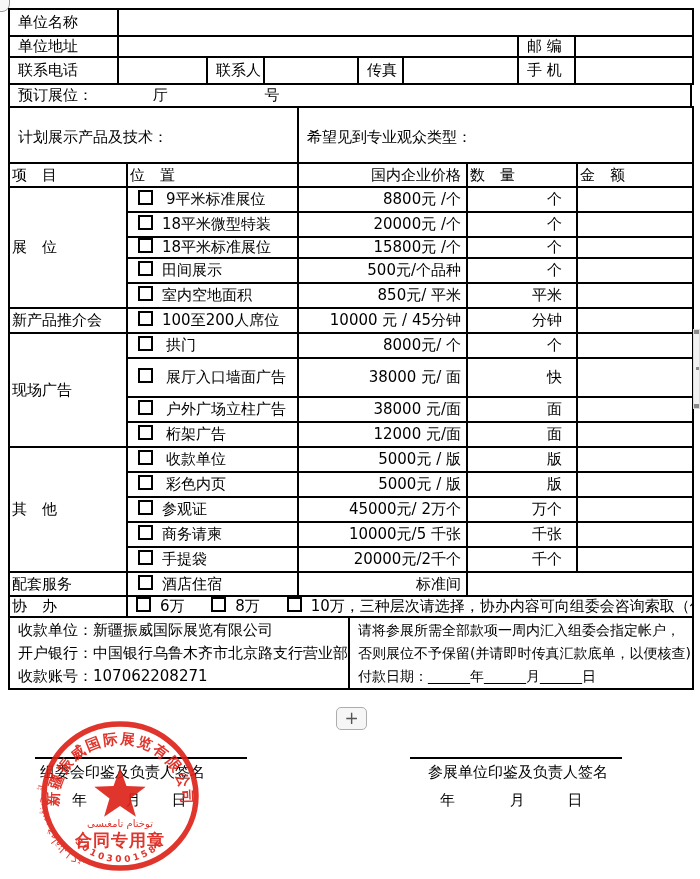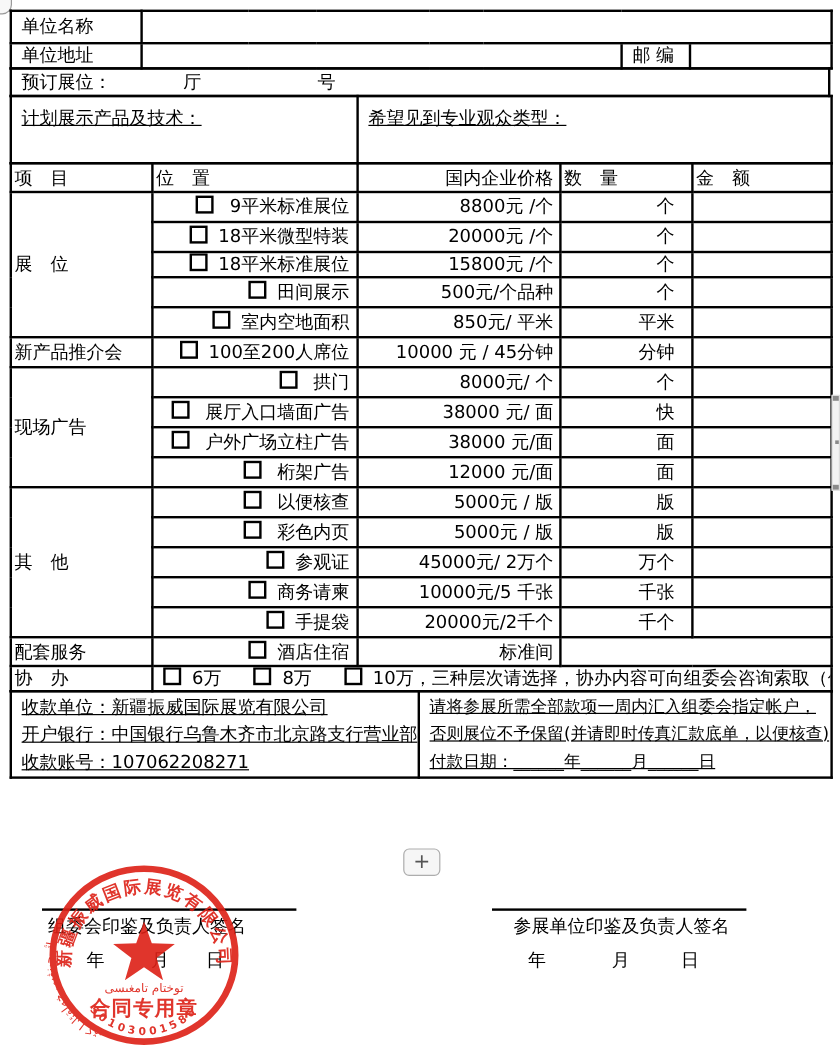--- a/index.html
+++ b/index.html
@@ -10,28 +10,28 @@
         border:1px solid #9a9a9a;border-radius:8px;background:#f8f8f8;}
   
   .form{position:absolute;left:8px;top:8px;width:684px;}
   table.t{border-collapse:collapse;table-layout:fixed;width:684px;margin-top:-2px;}
   table.t.first{margin-top:0;border-radius:13px;}
   td{border:2px solid #000;font-size:15px;padding:0 6px;white-space:nowrap;overflow:hidden;vertical-align:middle;}
   td.lbl{padding-left:8px;}
   td.ctr{text-align:left;padding:0 2px;}
   td.rt{text-align:right;padding-right:5px;}
   td.qty{text-align:right;padding-right:14px;}
-  td.loc{padding-left:10px;text-align:right;}
-  td.topcell{vertical-align:top;padding-top:8px;text-decoration:underline;}
+  td.loc{padding-left:10px;}
+  td.topcell{vertical-align:top;padding-top:20px;}
   .cb{display:inline-block;width:11px;height:11px;border:2px solid #000;margin-right:9px;vertical-align:-1px;background:#fff;}
   .cb.w{margin-right:13px;}
   .gap1{margin-left:55px;}
   .gap2{margin-left:92px;}
   .optgap{margin-left:22px;}
-  .bankline{line-height:23px;text-decoration:underline;}
+  .bankline{line-height:23px;}
   td.banknote{font-size:14px;}
   
   .sigline{position:absolute;border-top:2px solid #000;width:212px;height:0;}
   .sigtitle{position:absolute;font-size:15px;}
   .sigdate{position:absolute;font-size:15px;}
   .sigdate span{display:inline-block;}
   .m1l{margin-left:34px;} .m2l{margin-left:26px;}
   .m1r{margin-left:50px;} .m2r{margin-left:38px;}
   
   .stamp{position:absolute;left:33px;top:716px;opacity:.9;z-index:3;}
@@ -70,20 +70,30 @@
           <tr style="height:27px">
         <td class="lbl">单位名称</td>
         <td colspan="7"></td>
       </tr>
       <tr style="height:20px">
         <td class="lbl">单位地址</td>
         <td colspan="5"></td>
         <td class="lbl">邮 编</td>
         <td></td>
       </tr>
+      <tr style="height:27px">
+        <td class="lbl">联系电话</td>
+        <td></td>
+        <td class="lbl">联系人</td>
+        <td></td>
+        <td class="lbl">传真</td>
+        <td></td>
+        <td class="lbl">手 机</td>
+        <td></td>
+      </tr>
     </tbody>
       </table>
 
     <table class="t">
       <tbody>
           <tr style="height:23px">
         <td class="lbl">
           <span>预订展位：</span>
           <span class="gap1">厅</span>
           <span class="gap2">号</span>
@@ -162,42 +172,42 @@
         <td></td>
       </tr>
 
       <tr style="height:25px">
         <td class="ctr" rowspan="4">现场广告</td>
         <td class="loc"><span class="cb w"></span><span>拱门</span></td>
         <td class="rt">8000元/ 个</td>
         <td class="qty">个</td>
         <td></td>
       </tr>
-      <tr style="height:25px">
+      <tr style="height:39px">
         <td class="loc"><span class="cb w"></span><span>展厅入口墙面广告</span></td>
         <td class="rt">38000 元/ 面</td>
         <td class="qty">快</td>
         <td></td>
       </tr>
       <tr style="height:25px">
         <td class="loc"><span class="cb w"></span><span>户外广场立柱广告</span></td>
         <td class="rt">38000 元/面</td>
         <td class="qty">面</td>
         <td></td>
       </tr>
       <tr style="height:25px">
         <td class="loc"><span class="cb w"></span><span>桁架广告</span></td>
         <td class="rt">12000 元/面</td>
         <td class="qty">面</td>
         <td></td>
       </tr>
 
       <tr style="height:25px">
         <td class="ctr" rowspan="5">其　他</td>
-        <td class="loc"><span class="cb w"></span><span>以便核查</span></td>
+        <td class="loc"><span class="cb w"></span><span>收款单位</span></td>
         <td class="rt">5000元 / 版</td>
         <td class="qty">版</td>
         <td></td>
       </tr>
       <tr style="height:25px">
         <td class="loc"><span class="cb w"></span><span>彩色内页</span></td>
         <td class="rt">5000元 / 版</td>
         <td class="qty">版</td>
         <td></td>
       </tr>

